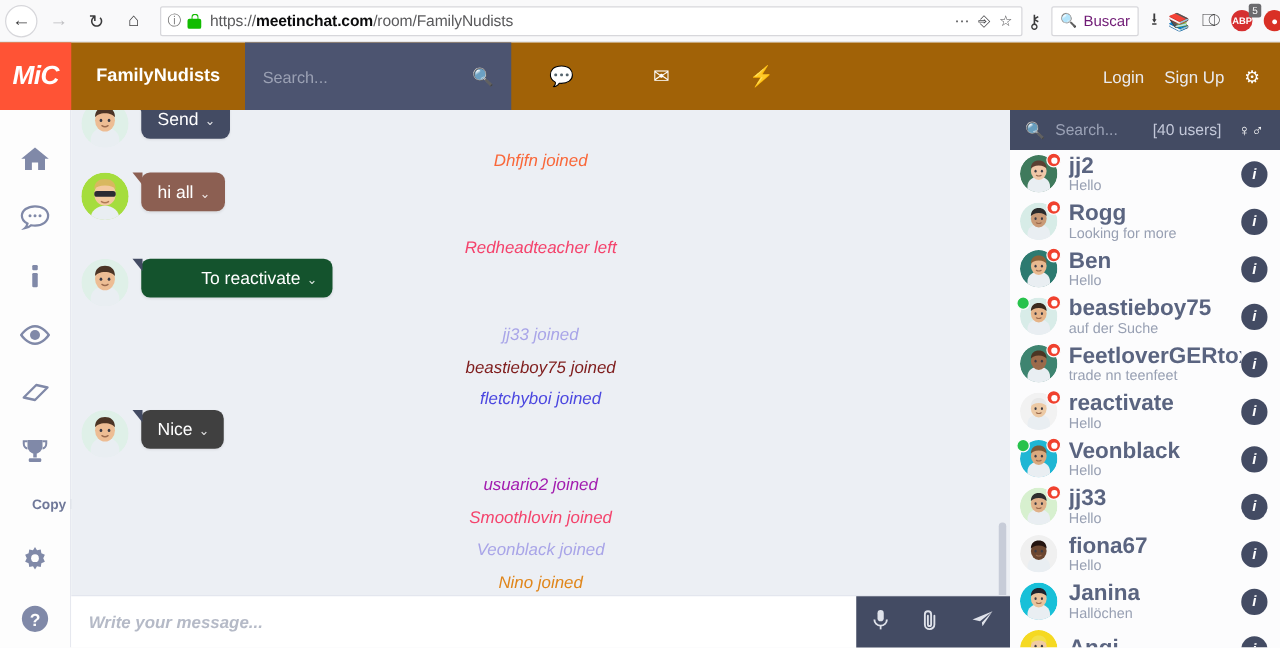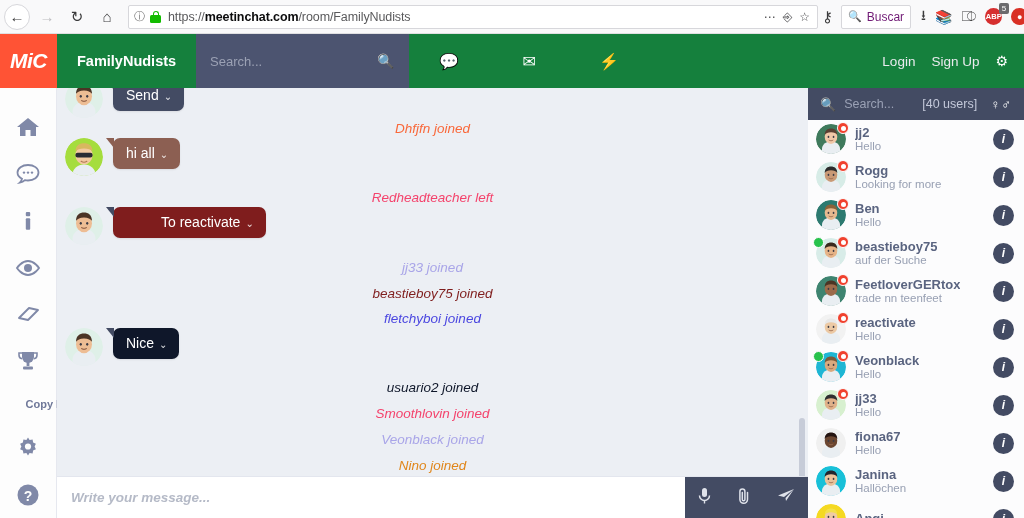--- a/index.html
+++ b/index.html
@@ -59,21 +59,21 @@
   }
   .badge-abp .cnt {
     position: absolute; top: -5px; right: -7px; background: #6b6b6e; color: #fff;
     font-size: 8px; border-radius: 2px; padding: 0 3px; line-height: 11px; font-weight: normal;
   }
   .circ-ico { width: 17px; height: 17px; border-radius: 50%; display:flex; align-items:center; justify-content:center; font-size:9px; color:#fff; }
 
   
   .app-header {
     position: absolute; top: 34px; left: 0; width: 1024px; height: 54px;
-    background: #15803d; display: flex; align-items: stretch; z-index: 5;
+    background: #a16207; display: flex; align-items: stretch; z-index: 5;
   }
   .logo-box {
     width: 57px; background: #ff5335; display: flex; align-items: center; justify-content: center;
     color: #fff; font-size: 21px; font-weight: bold; font-style: italic; letter-spacing: -0.5px;
   }
   .room-name {
     display: flex; align-items: center; padding: 0 20px; color: #fff;
     font-size: 14.5px; font-weight: bold;
   }
   .hdr-search {
@@ -175,21 +175,21 @@
     position: absolute; top: -2px; right: -3px; width: 12px; height: 12px;
     border-radius: 50%; background: #f0412e; border: 1.5px solid #fcfcfd;
     display: flex; align-items: center; justify-content: center;
   }
   .u-badge i { display:block; width:5px; height:5px; background:#fff; border-radius:50%; }
   .u-online {
     position: absolute; top: -1px; left: -3px; width: 11px; height: 11px;
     border-radius: 50%; background: #27c24c; border: 1.5px solid #fcfcfd;
   }
   .u-text { margin-left: 9px; line-height: 1.18; overflow: hidden; }
-  .u-name { font-size: 13px; font-weight: bold; color: #5a6480; white-space: nowrap; }
+  .u-name { font-size: 18px; font-weight: bold; color: #5a6480; white-space: nowrap; }
   .u-status { font-size: 11.5px; color: #98a0b3; white-space: nowrap; }
   .u-info {
     margin-left: auto; width: 21px; height: 21px; border-radius: 50%;
     background: #434b63; color: #fff; font-size: 12px; font-weight: bold; font-style: italic;
     display: flex; align-items: center; justify-content: center; flex: 0 0 21px;
   }
 </style>
 </head>
 <body>
 
@@ -341,40 +341,40 @@
         <div class="msg-row" style="top: 119px; left: 8px;">
           <div class="avatar"><svg width="38" height="38" viewBox="0 0 40 40">
               <circle cx="20" cy="20" r="20" fill="#dff0e8"></circle>
               <path d="M20 23c-7 0-12 5-12 10v7h24v-7c0-5-5-10-12-10z" fill="#e9eef2"></path>
               <ellipse cx="20" cy="17" rx="8.4" ry="9.6" fill="#edbd94"></ellipse>
               <path d="M11.6 14.5c0-6 3.8-8.6 8.4-8.6s8.4 2.6 8.4 8.6c-1.6-2-4-3.4-8.4-3.4s-6.8 1.4-8.4 3.4z" fill="#4b3425"></path>
               <ellipse cx="16.6" cy="17.2" rx="1.15" ry="1.4" fill="#3b3b45"></ellipse>
               <ellipse cx="23.4" cy="17.2" rx="1.15" ry="1.4" fill="#3b3b45"></ellipse>
               <path d="M17.4 21.6c1.6 1.1 3.6 1.1 5.2 0" fill="none" stroke="#9a6a4e" stroke-width="1.1" stroke-linecap="round"></path>
             </svg></div>
-          <div class="bubble" style="background: #7f1d1d; color: rgb(67, 75, 99); padding-left: 48px;"><span style="color: rgb(255, 255, 255);">To reactivate</span><span class="caret" style="color: rgb(255, 255, 255);">⌄</span></div>
+          <div class="bubble" style="background: #14532d; color: rgb(67, 75, 99); padding-left: 48px;"><span style="color: rgb(255, 255, 255);">To reactivate</span><span class="caret" style="color: rgb(255, 255, 255);">⌄</span></div>
         </div>
         <div class="msg-row" style="top: 240px; left: 8px;">
           <div class="avatar"><svg width="38" height="38" viewBox="0 0 40 40">
               <circle cx="20" cy="20" r="20" fill="#dff0e8"></circle>
               <path d="M20 23c-7 0-12 5-12 10v7h24v-7c0-5-5-10-12-10z" fill="#e9eef2"></path>
               <ellipse cx="20" cy="17" rx="8.4" ry="9.6" fill="#edbd94"></ellipse>
               <path d="M11.6 14.5c0-6 3.8-8.6 8.4-8.6s8.4 2.6 8.4 8.6c-1.6-2-4-3.4-8.4-3.4s-6.8 1.4-8.4 3.4z" fill="#4b3425"></path>
               <ellipse cx="16.6" cy="17.2" rx="1.15" ry="1.4" fill="#3b3b45"></ellipse>
               <ellipse cx="23.4" cy="17.2" rx="1.15" ry="1.4" fill="#3b3b45"></ellipse>
               <path d="M17.4 21.6c1.6 1.1 3.6 1.1 5.2 0" fill="none" stroke="#9a6a4e" stroke-width="1.1" stroke-linecap="round"></path>
             </svg></div>
-          <div class="bubble" style="background: #0f172a; color: rgb(67, 75, 99);"><span style="color: rgb(255, 255, 255);">Nice</span><span class="caret" style="color: rgb(255, 255, 255);">⌄</span></div>
+          <div class="bubble" style="background: #404040; color: rgb(67, 75, 99);"><span style="color: rgb(255, 255, 255);">Nice</span><span class="caret" style="color: rgb(255, 255, 255);">⌄</span></div>
         </div>
         <div class="sys-msg" style="top: 33px; color: rgb(249, 104, 58);">Dhfjfn joined</div>
         <div class="sys-msg" style="top: 102px; color: rgb(244, 67, 108);">Redheadteacher left</div>
         <div class="sys-msg" style="top: 172px; color: rgb(169, 165, 232);">jj33 joined</div>
         <div class="sys-msg" style="top: 198px; color: #7f1d1d; font-style: italic;">beastieboy75 joined</div>
         <div class="sys-msg" style="top: 223px; color: rgb(75, 71, 224);">fletchyboi joined</div>
-        <div class="sys-msg" style="top: 292px; color: #0f172a;">usuario2 joined</div>
+        <div class="sys-msg" style="top: 292px; color: #a21caf;">usuario2 joined</div>
         <div class="sys-msg" style="top: 318px; color: rgb(244, 67, 108);">Smoothlovin joined</div>
         <div class="sys-msg" style="top: 344px; color: rgb(169, 165, 232);">Veonblack joined</div>
         <div class="sys-msg" style="top: 370px; color: rgb(224, 134, 27);">Nino joined</div>
       </div>
     <div class="chat-scroll"></div>
   </div>
 
   <div class="input-bar">
     <div class="input-ph">Write your message...</div>
     <div class="input-actions">

